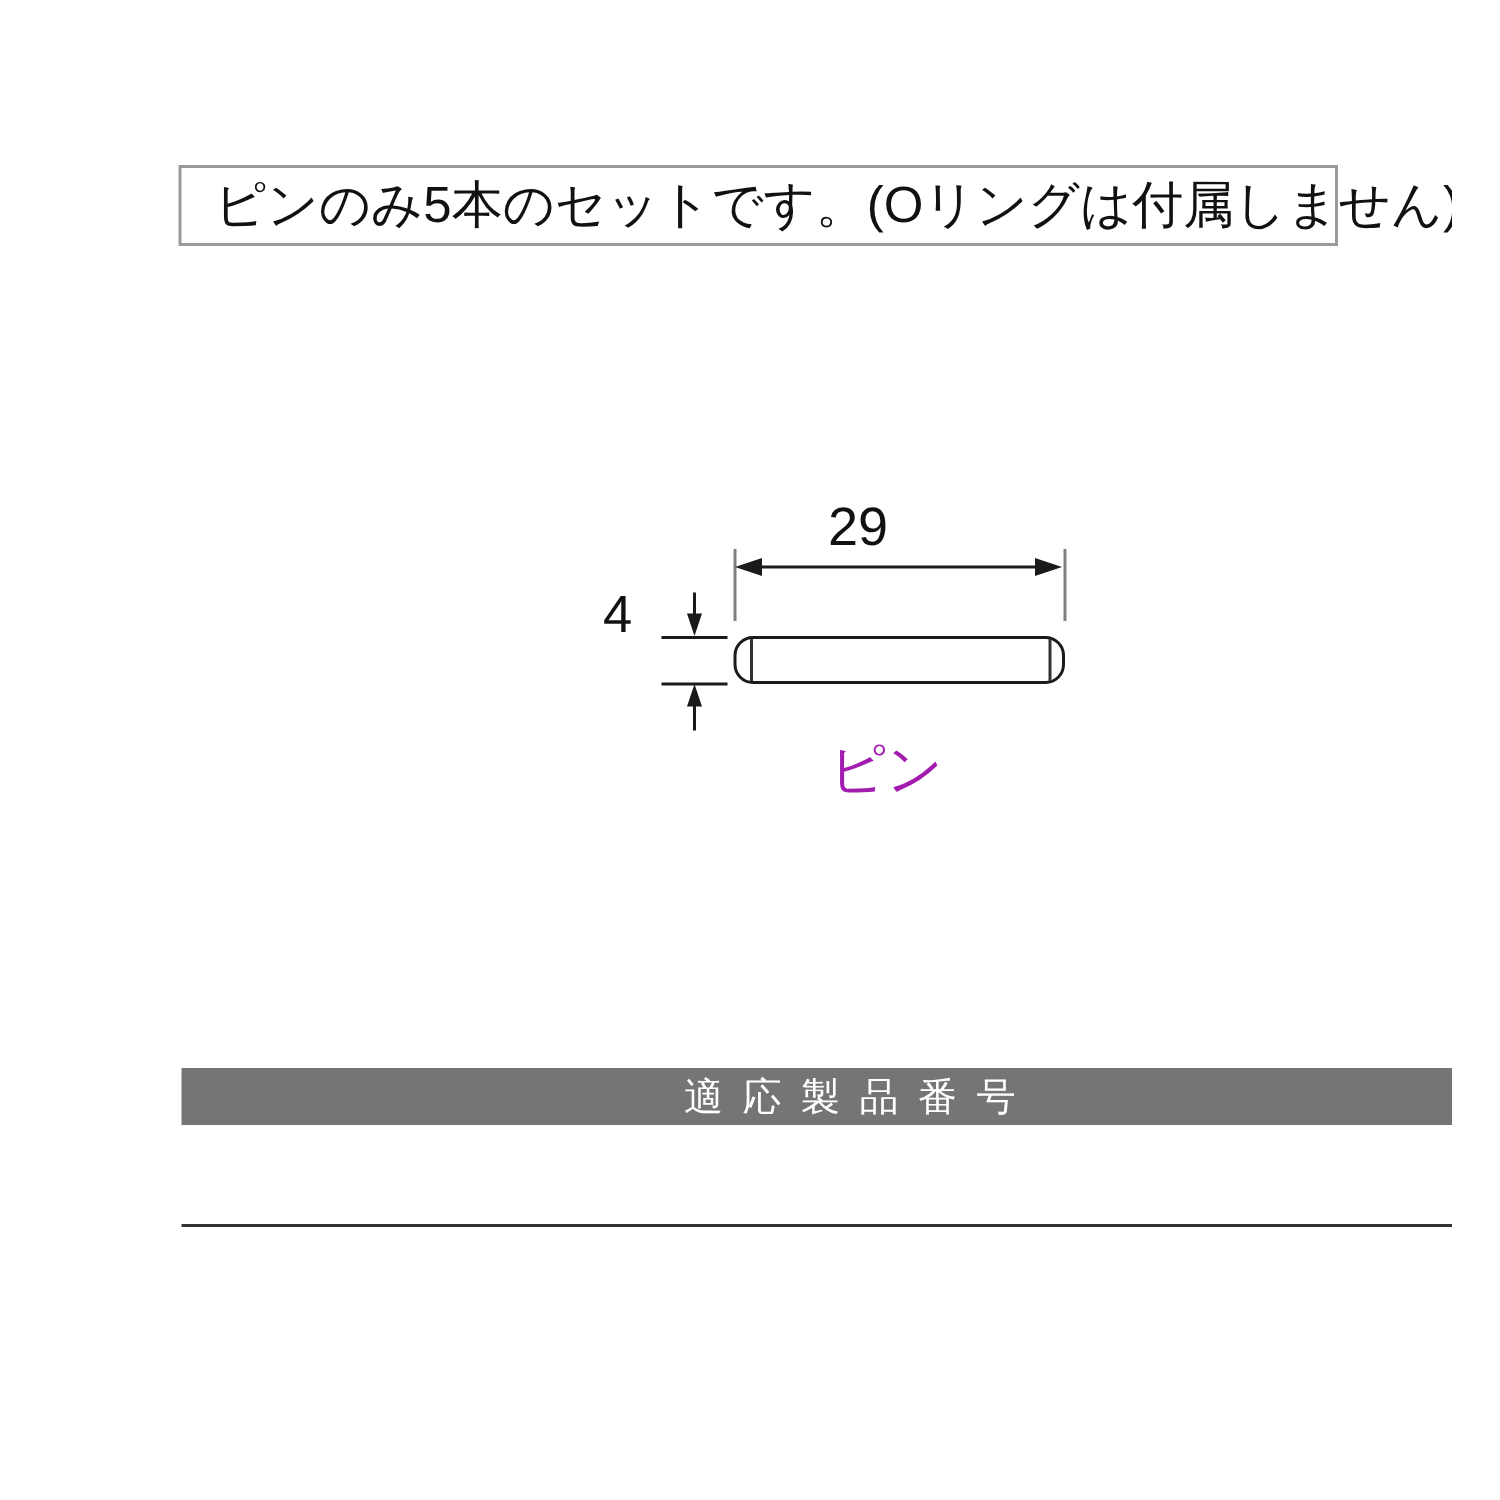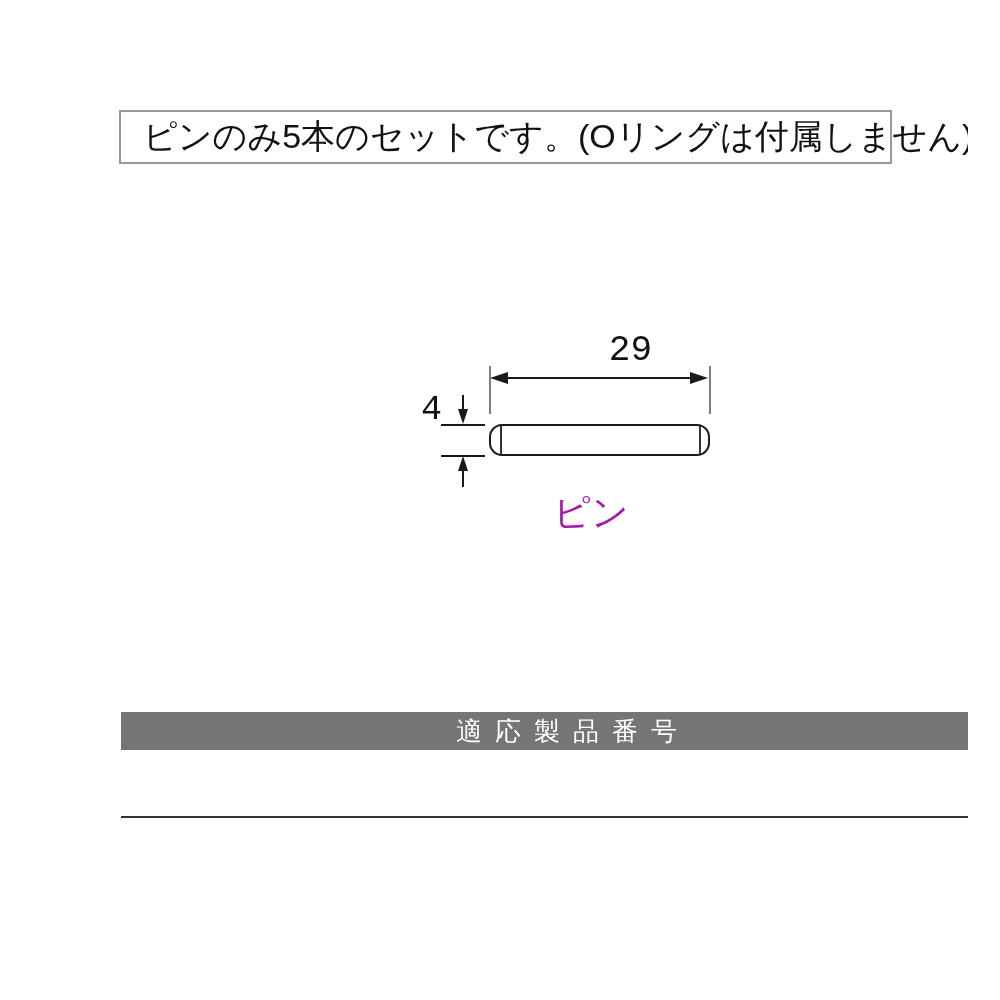--- a/index.html
+++ b/index.html
@@ -31,21 +31,21 @@
   }
   
   .hline{position:absolute;height:2px;background:var(--line);}
   .vline{position:absolute;width:2px;background:var(--line);}
   .ext-v{position:absolute;width:2px;background:var(--ext-line);}
   .tri{position:absolute;width:0;height:0;}
   .tri-left {border-top:6px solid transparent;border-bottom:6px solid transparent;border-right:18px solid var(--line);}
   .tri-right{border-top:6px solid transparent;border-bottom:6px solid transparent;border-left:18px solid var(--line);}
   .tri-down {border-left:5px solid transparent;border-right:5px solid transparent;border-top:15px solid var(--line);}
   .tri-up   {border-left:5px solid transparent;border-right:5px solid transparent;border-bottom:15px solid var(--line);}
-  .dim-label{position:absolute;font-size:36px;color:#111;text-align:right;font-family:Liberation Mono, monospace;}
+  .dim-label{position:absolute;font-size:36px;color:#111;text-align:left;}
   .pin-body{
     position:absolute;left:425px;top:360px;width:221px;height:32px;
     border:2px solid var(--line);border-radius:13px;background:#fff;
   }
   .part-label{
     position:absolute;left:467px;top:424px;width:120px;
     text-align:center;font-size:37px;color:#a21caf;
   }
   
   .unit-note{

